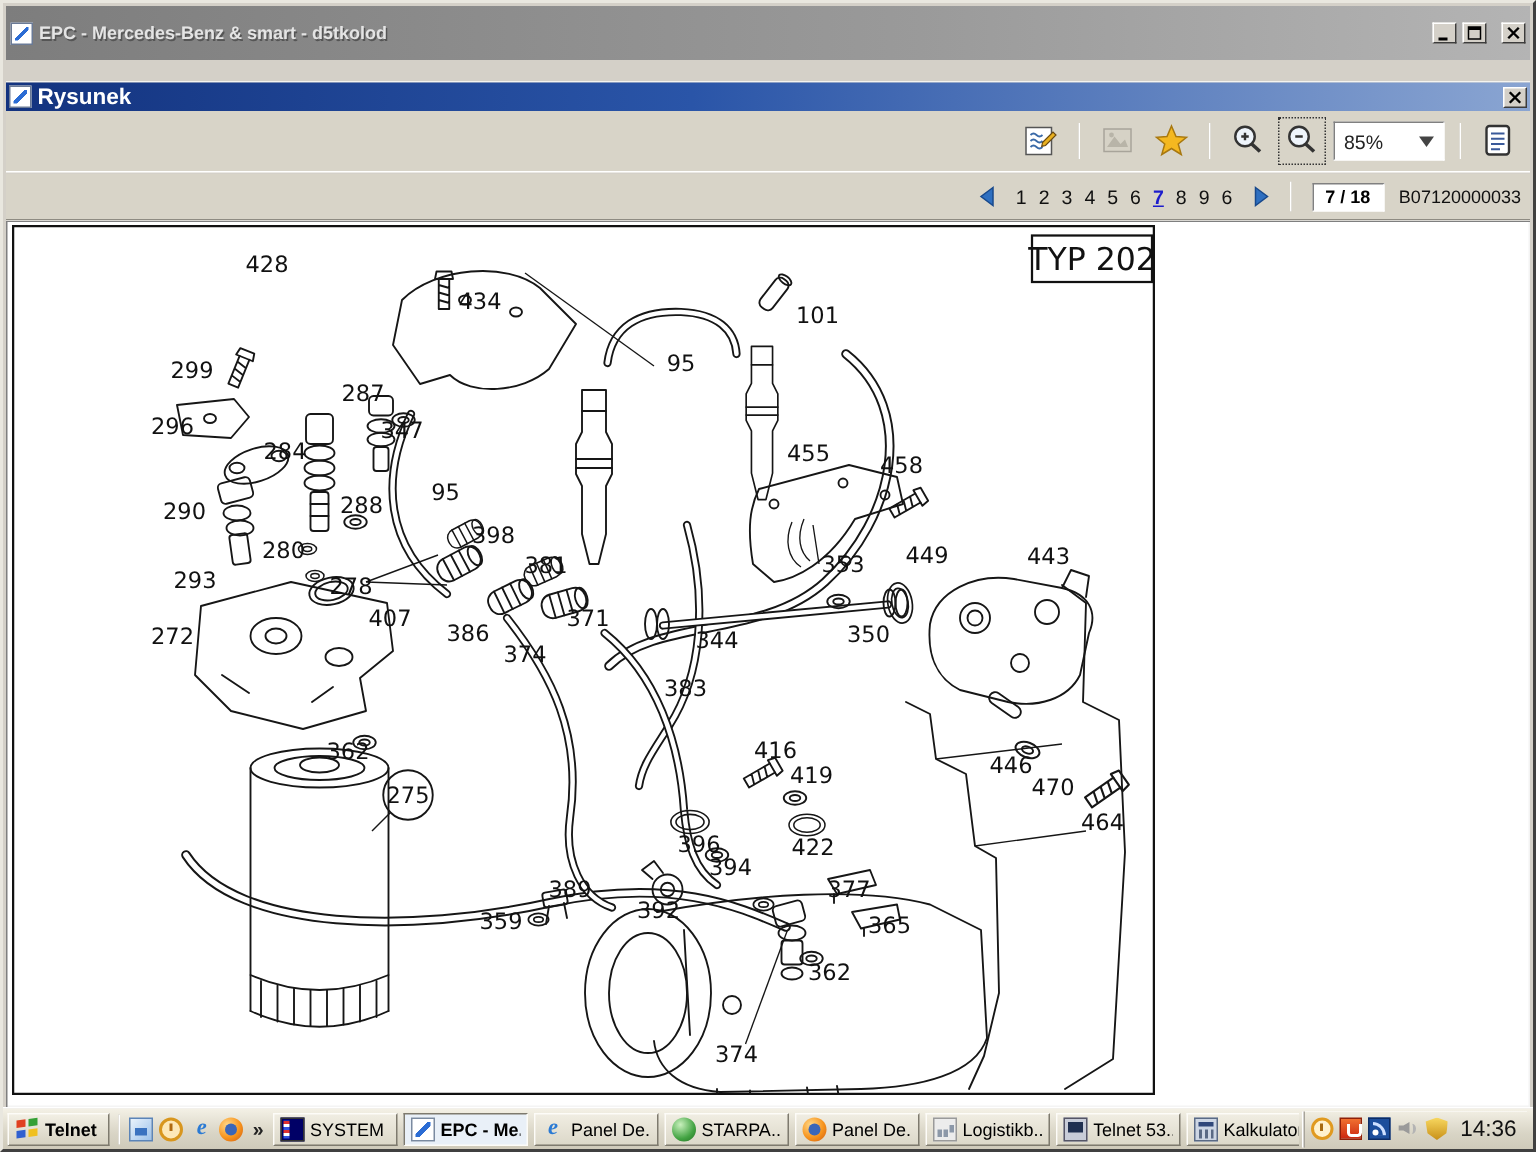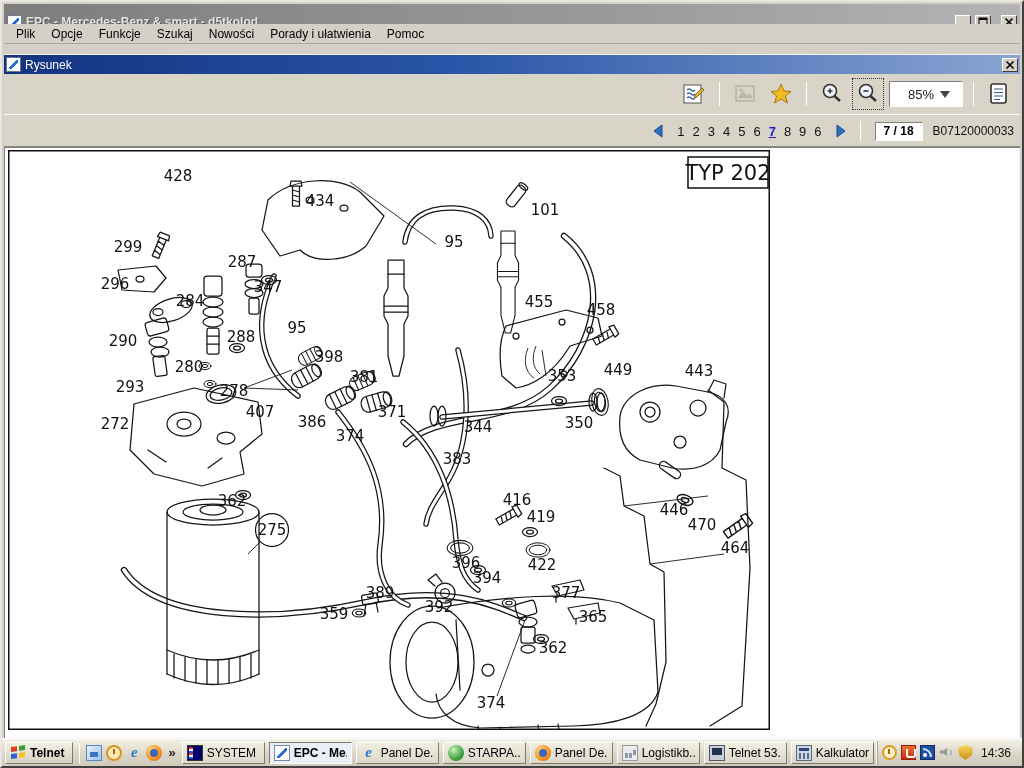--- a/index.html
+++ b/index.html
@@ -24,31 +24,31 @@
     display:flex;align-items:center;font-size:12px;color:#000;padding-left:4px;
     border-bottom:1px solid #aaa79d;}
   .menu-item{padding:2px 8px;cursor:default;}
   
   .substrip{position:absolute;top:43px;left:2px;right:2px;height:10px;background:#d4d0c8;
     border-bottom:1px solid #f5f4ef;}
   
   .panelbar{position:absolute;top:53px;left:2px;right:2px;height:19px;
     background:linear-gradient(90deg,#13337f 0%,#2a55a8 45%,#8aa5d2 100%);
     display:flex;align-items:center;padding:0 2px;gap:4px;}
-  .panelbar .ttl{color:#fff;font-size:12px;font-weight:normal;flex:1;}
+  .panelbar .ttl{color:#fff;font-size:15px;font-weight:bold;flex:1;}
   
   .toolbar{position:absolute;top:72px;left:2px;right:2px;height:41px;background:#d8d4c8;
     border-bottom:1px solid #fff;display:flex;align-items:center;justify-content:flex-end;
     gap:6px;padding-right:6px;}
   .tbtn{width:30px;height:30px;background:transparent;border:none;display:flex;align-items:center;
     justify-content:center;padding:0;}
   .tbtn.focusdots{outline:1px dotted #333;}
   .tsep{width:1px;height:24px;background:#a8a49a;border-right:1px solid #fff;margin:0 4px;flex:none;}
   .combo{width:74px;height:26px;background:#fff;border:1px solid;border-color:#808080 #fff #fff #808080;
-    display:flex;align-items:center;font-size:13px;color:#222;padding:0 18px;gap:6px;}
+    display:flex;align-items:center;font-size:13px;color:#222;padding:0 6px;gap:6px;}
   .combo .val{flex:1}
   .combo .arr{width:0;height:0;border:5px solid transparent;border-top:7px solid #444;margin-top:6px;}
   
   .navstrip{position:absolute;top:114px;left:2px;right:2px;height:31px;background:#d8d4c8;
     display:flex;align-items:center;justify-content:flex-end;font-size:13px;gap:4px;padding-right:4px;
     border-bottom:1px solid #8e8b82;}
   .page-num{padding:0 4px;color:#111;cursor:default;}
   .page-num.current{color:#1c1ccc;font-weight:bold;text-decoration:underline;}
   .navarrow{background:none;border:none;padding:0 4px;display:flex;align-items:center;}
   .posbox{width:48px;height:19px;background:#fff;border:1px solid;border-color:#808080 #fff #fff #808080;
@@ -83,21 +83,21 @@
   .quick{display:flex;align-items:center;gap:4px;flex:none;}
   .chev{font-size:13px;font-weight:bold;color:#222;padding:0 3px;flex:none;background:none;border:none;}
   .tasks{display:flex;align-items:center;gap:4px;flex:1;overflow:hidden;}
   .taskbtn{width:83px;height:22px;display:flex;align-items:center;gap:4px;padding:0 4px;
     background:linear-gradient(#f0ede2,#dcd8c9);border:1px solid;border-color:#fdfcf8 #7e7a6e #7e7a6e #fdfcf8;
     font-size:12px;color:#000;flex:none;}
   .taskbtn .tlabel{white-space:nowrap;overflow:hidden;}
   .taskbtn.active{background:#e9f0f8;border-color:#7e7a6e #fdfcf8 #fdfcf8 #7e7a6e;font-weight:bold;}
   .tray{display:flex;align-items:center;gap:4px;flex:none;padding:0 4px;height:24px;
     border-left:1px solid #a8a49a;box-shadow:-1px 0 0 #fff;}
-  .tray-time{font-size:12px;color:#111;padding:0 4px;}
+  .tray-time{font-size:15px;color:#111;padding:0 4px;}
   
   .ticon{width:16px;height:16px;display:inline-block;position:relative;flex:none;}
   .ticon.sm{width:15px;height:15px;}
   .i-epc-pen{background:#fff;border:1px solid #7a8aa0;}
   .i-epc-pen::after{content:"";position:absolute;left:2px;top:2px;width:10px;height:10px;
     background:linear-gradient(135deg,transparent 40%,#2b6cd4 40%,#2b6cd4 62%,transparent 62%);}
   .i-internet-explorer{color:#2a7ad4;font:bold italic 15px/15px "Liberation Serif",serif;text-align:center;}
   .i-internet-explorer::after{content:"e";}
   .i-firefox{border-radius:50%;background:radial-gradient(circle at 35% 32%,#ffd98a,#f7941d 55%,#cf5a10);}
   .i-firefox::after{content:"";position:absolute;left:4px;top:4px;width:8px;height:8px;border-radius:50%;background:#3a66b8;}
@@ -154,29 +154,20 @@
         </svg>
     </button>
     <span class="wb-gap"></span>
     <button class="winbtn">
       <svg width="12" height="12">
           <path d="M2.5,2.5 L9.5,9.5 M9.5,2.5 L2.5,9.5" stroke="#000" stroke-width="1.6"></path>
         </svg>
     </button>
   </div>
 
-  <div class="menubar">
-      <span class="menu-item">Plik</span>
-      <span class="menu-item">Opcje</span>
-      <span class="menu-item">Funkcje</span>
-      <span class="menu-item">Szukaj</span>
-      <span class="menu-item">Nowości</span>
-      <span class="menu-item">Porady i ułatwienia</span>
-      <span class="menu-item">Pomoc</span>
-    </div>
 
   <div class="substrip"></div>
 
   <div class="panelbar">
     <span class="appicon"></span>
     <span class="ttl">Rysunek</span>
     <button class="winbtn">
       <svg width="12" height="12">
           <path d="M2.5,2.5 L9.5,9.5 M9.5,2.5 L2.5,9.5" stroke="#000" stroke-width="1.6"></path>
         </svg>

